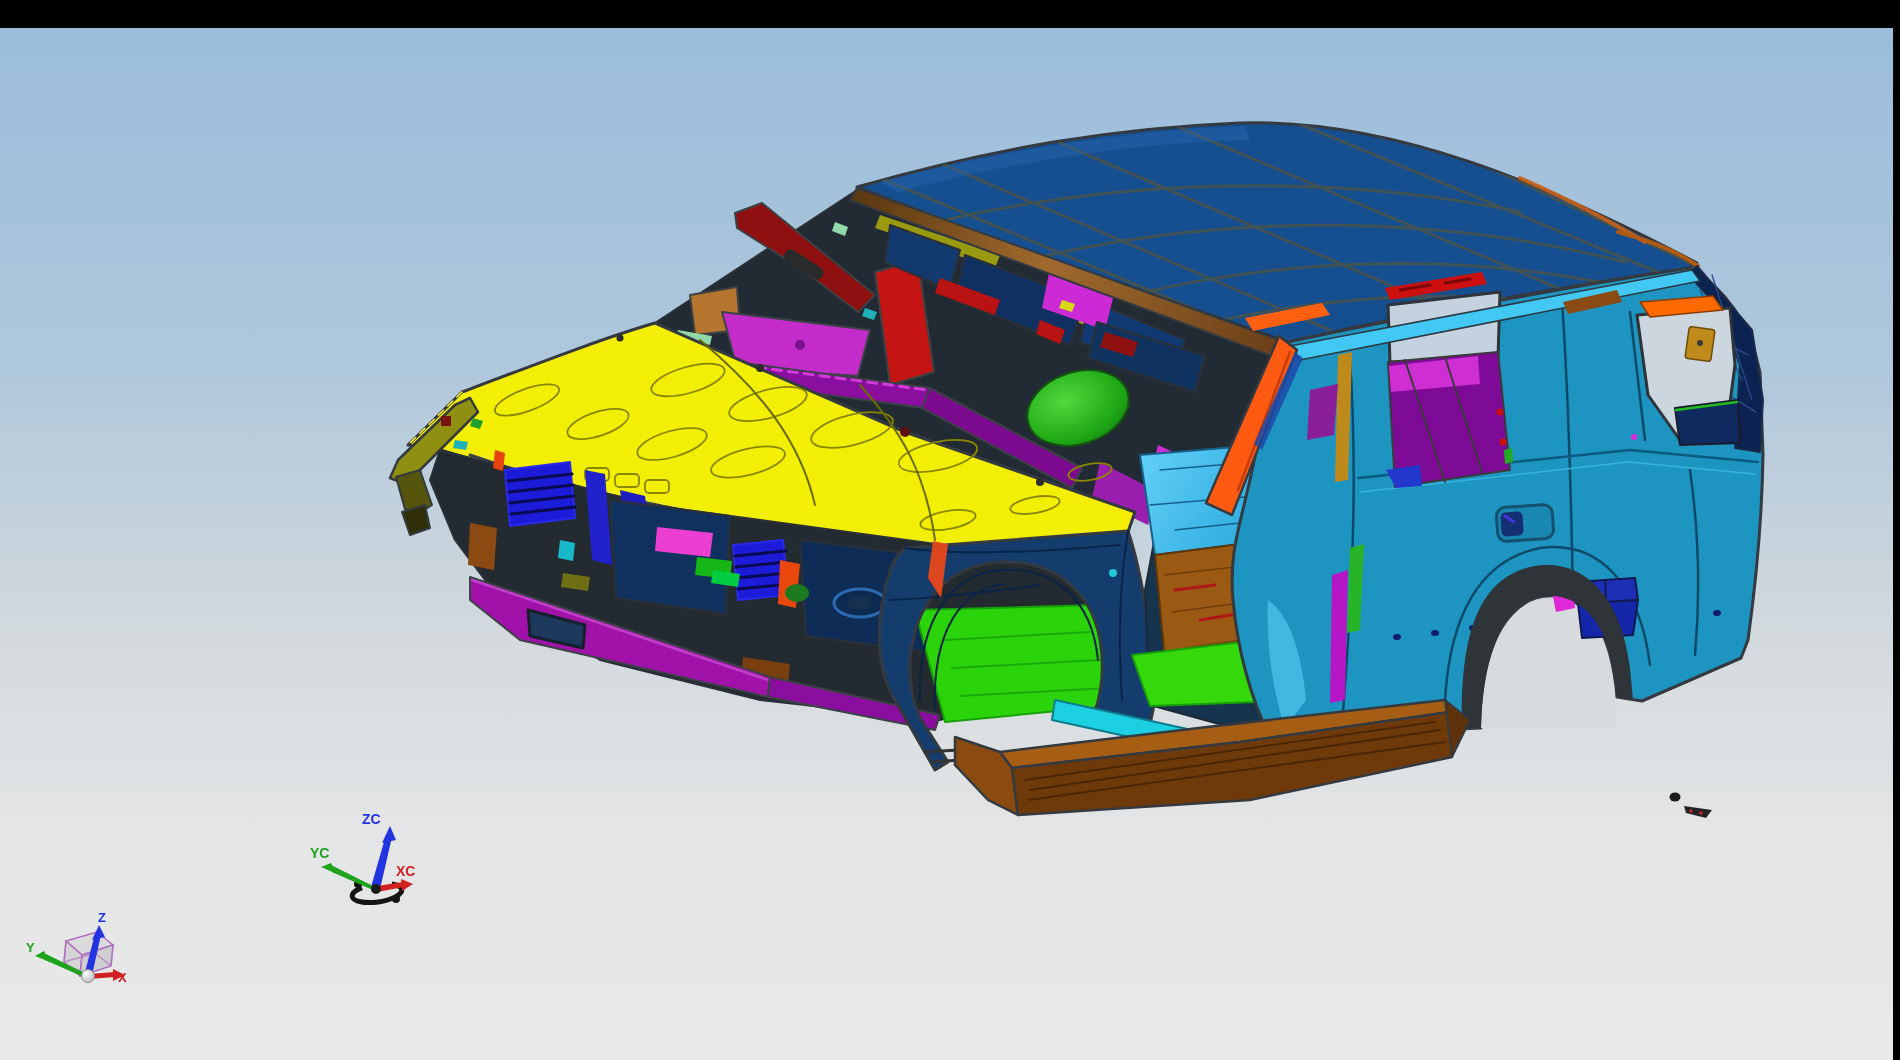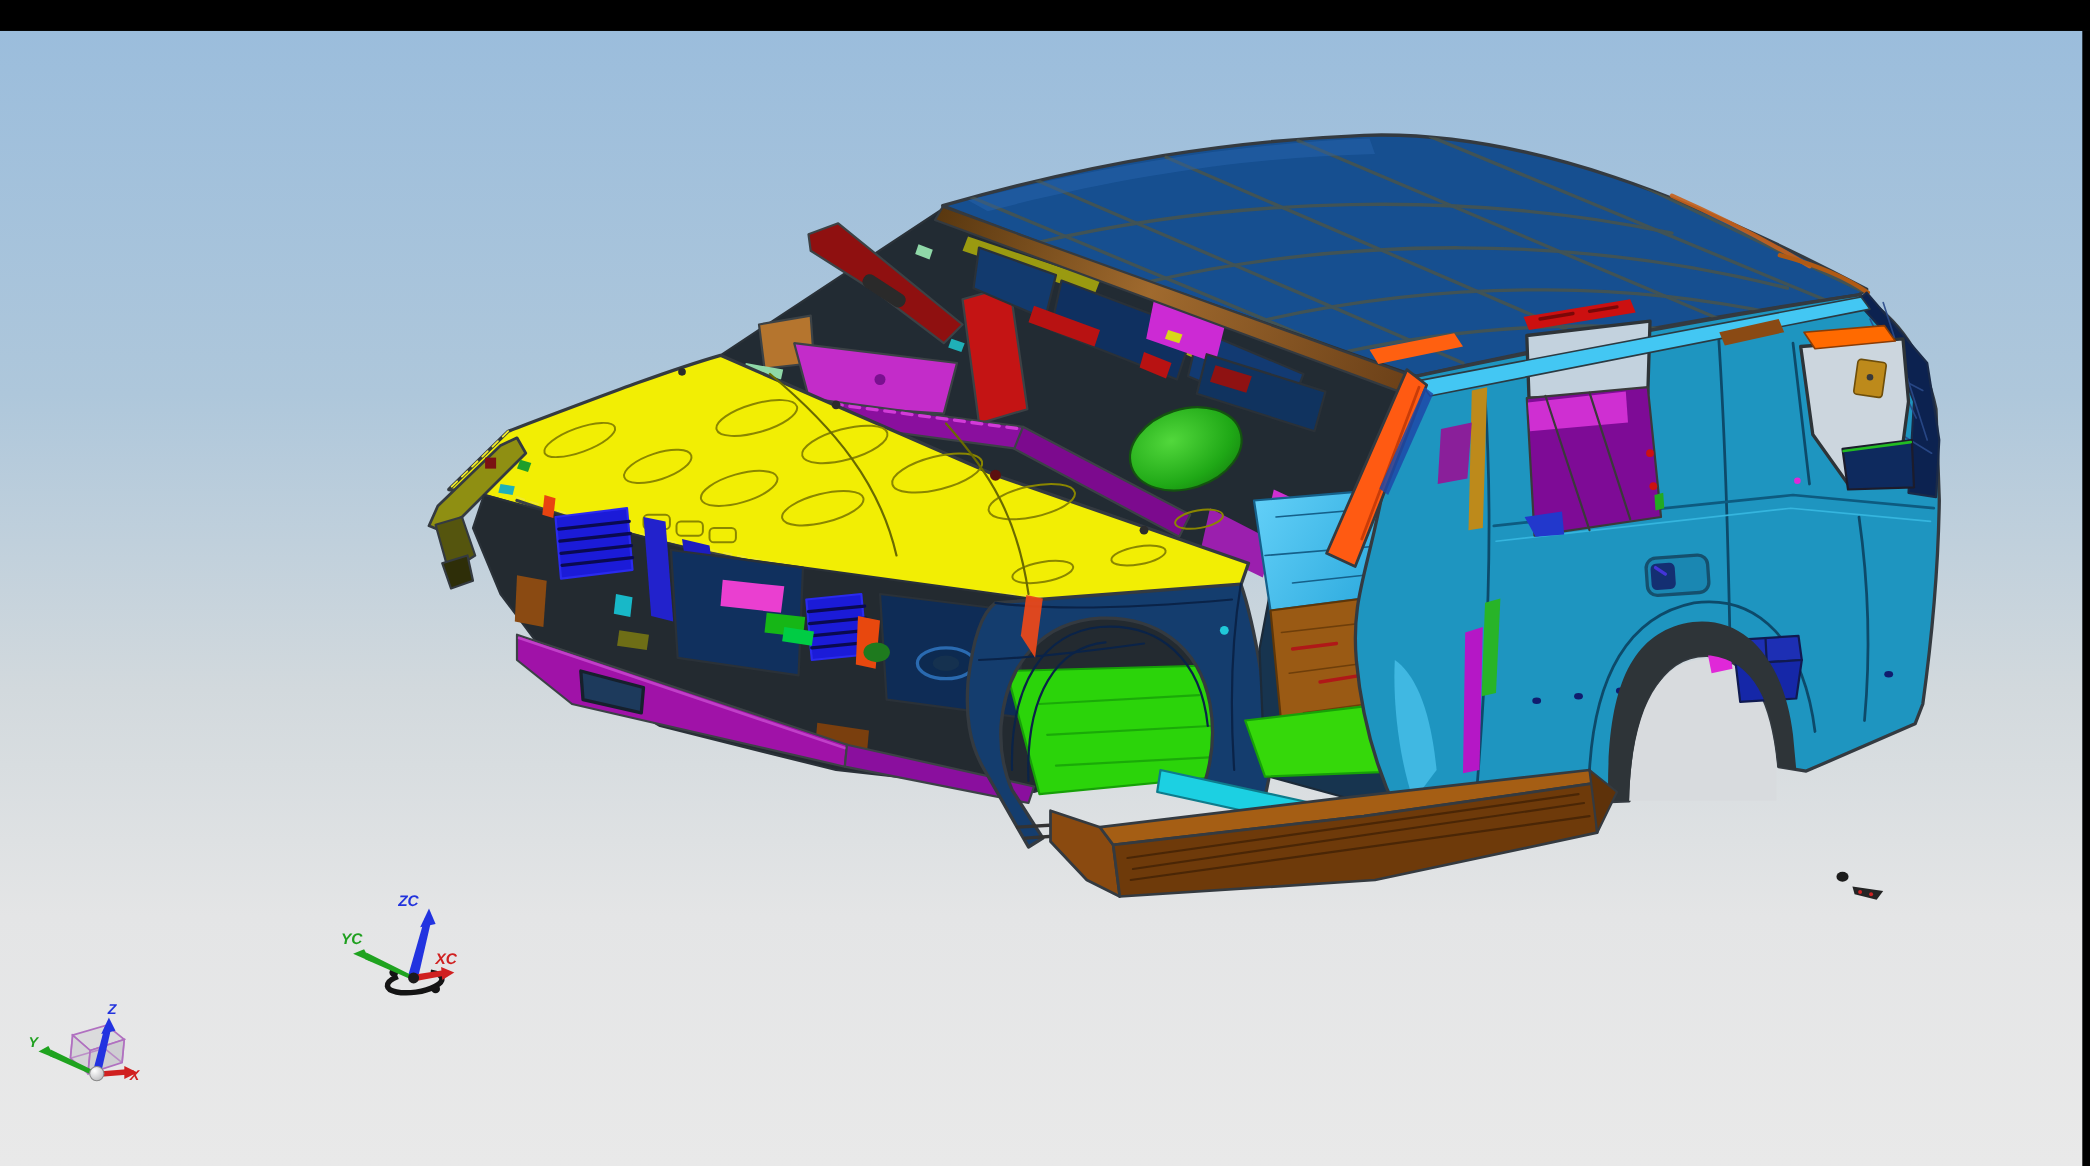--- a/index.html
+++ b/index.html
@@ -1,17 +1,17 @@
 <!DOCTYPE html>
 <html><head>
 <meta charset="utf-8">
 <style>
   html,body{margin:0;padding:0;background:#000;}
   .screen{position:relative;width:1900px;height:1060px;background:#000;overflow:hidden;
-          font-family:"Liberation Sans", sans-serif;font-style:italic;}
+          font-family:"Liberation Sans", sans-serif;}
   svg{display:block;}
   text{font-family:"Liberation Sans", sans-serif;font-weight:bold;}
 </style>
 </head>
 <body>
 
 <div class="screen">
 <svg width="1900" height="1060" viewBox="0 0 1900 1060">
   <defs>
     <linearGradient id="bgGrad" x1="0" y1="28" x2="0" y2="1060" gradientUnits="userSpaceOnUse">

